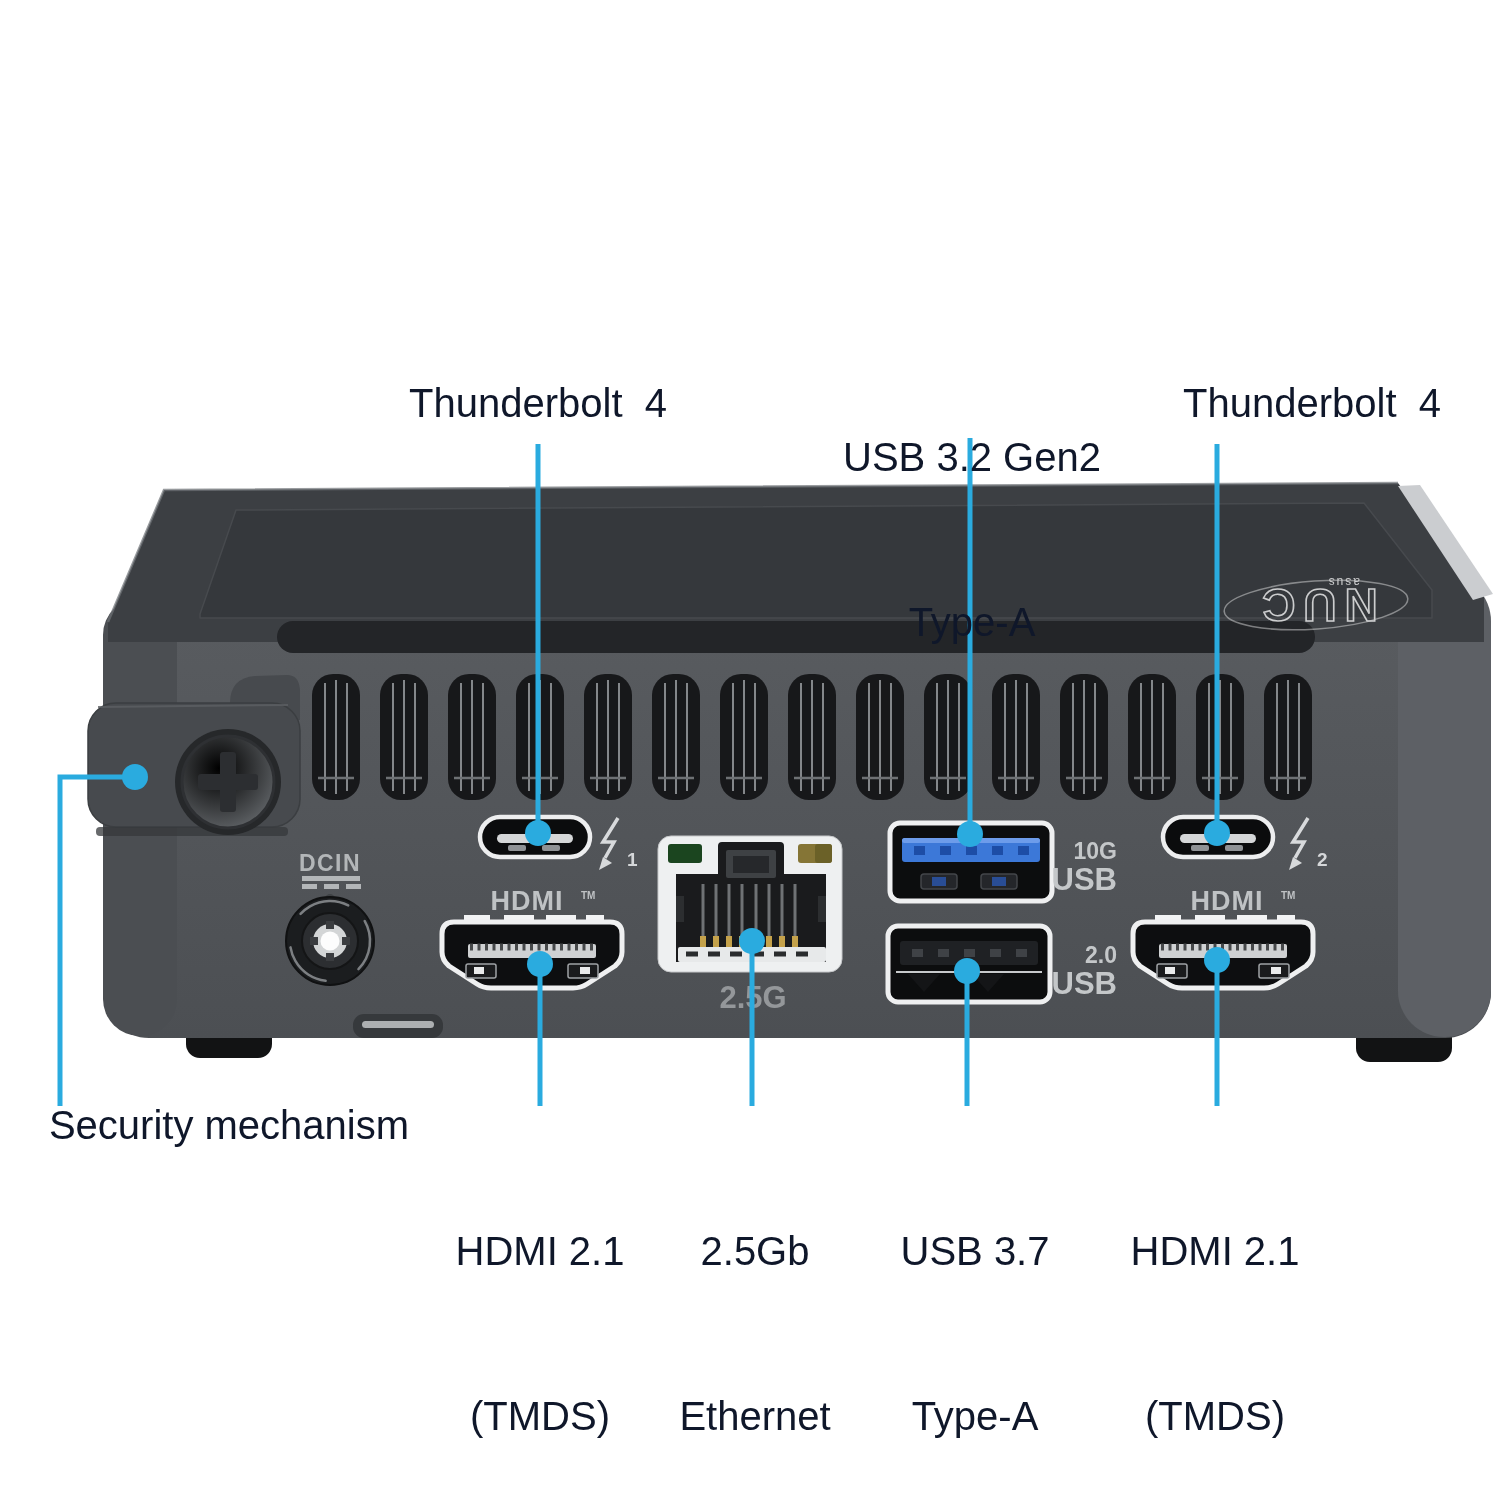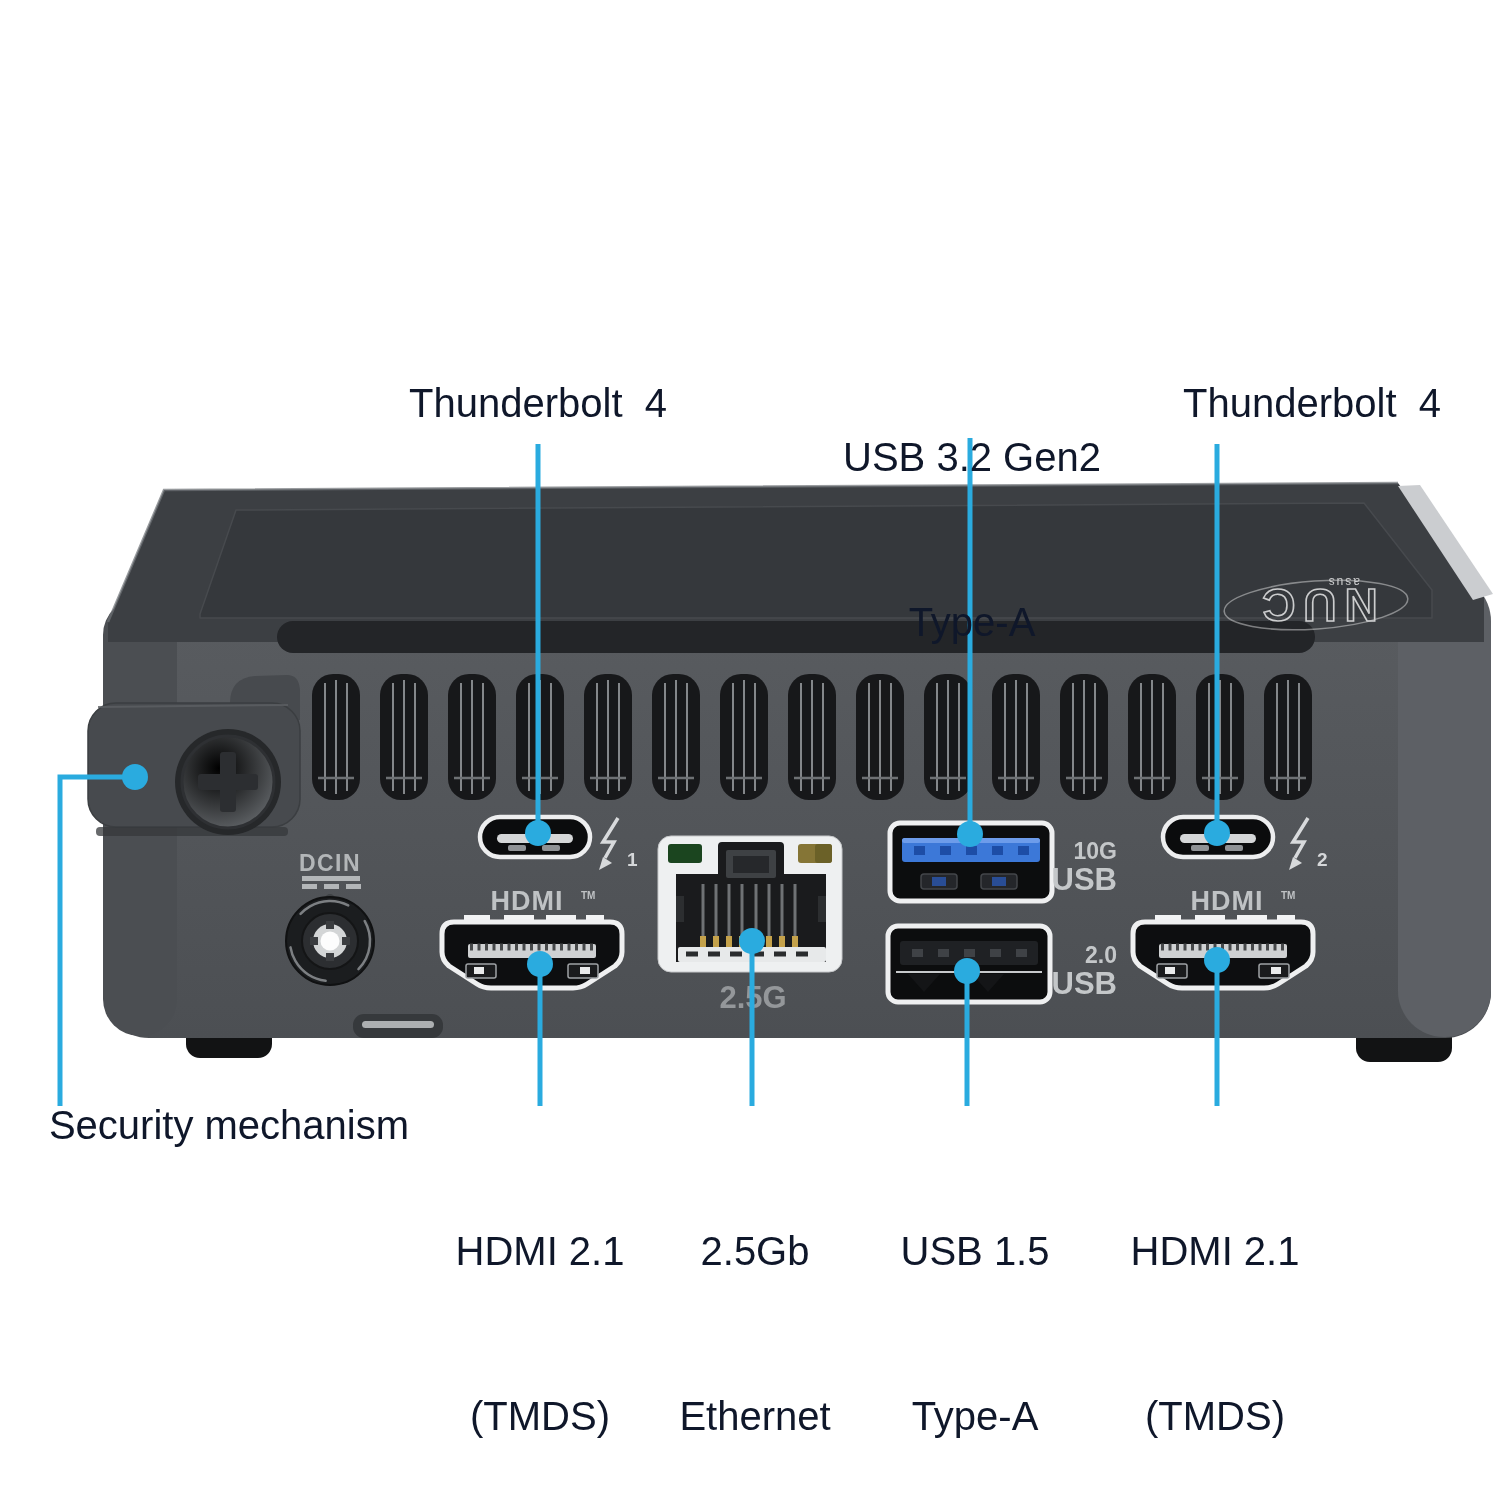--- a/index.html
+++ b/index.html
@@ -259,21 +259,21 @@
     <div>HDMI 2.1</div>
     <div>(TMDS)</div>
   </div>
 
   <div class="callout" style="left:755px;top:1114px;">
     <div>2.5Gb</div>
     <div>Ethernet</div>
   </div>
 
   <div class="callout" style="left:975px;top:1114px;">
-    <div>USB 1.5</div>
+    <div>USB 3.7</div>
     <div>Type-A</div>
   </div>
 
   <div class="callout" style="left:1215px;top:1114px;">
     <div>HDMI 2.1</div>
     <div>(TMDS)</div>
   </div>
 
 </div>
 

